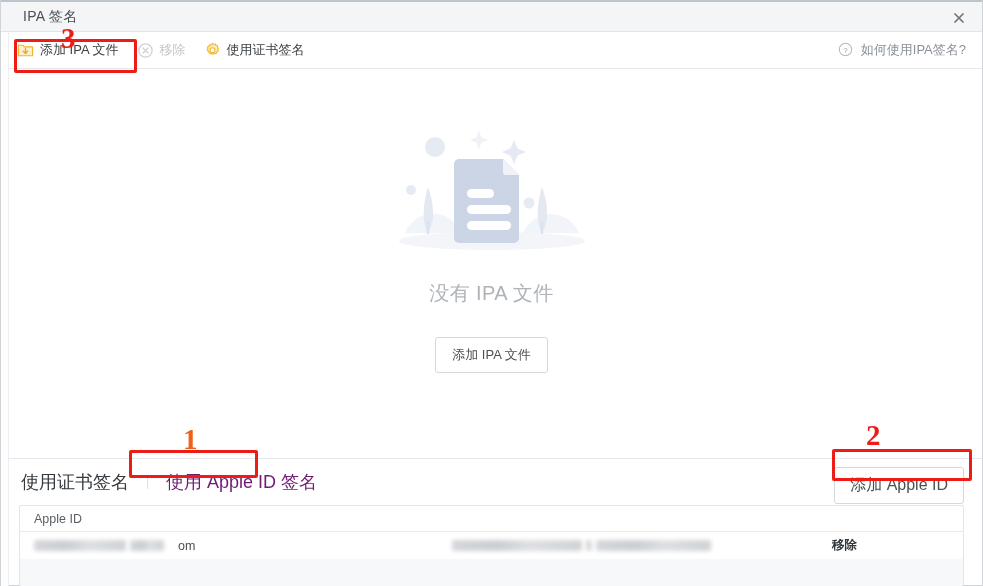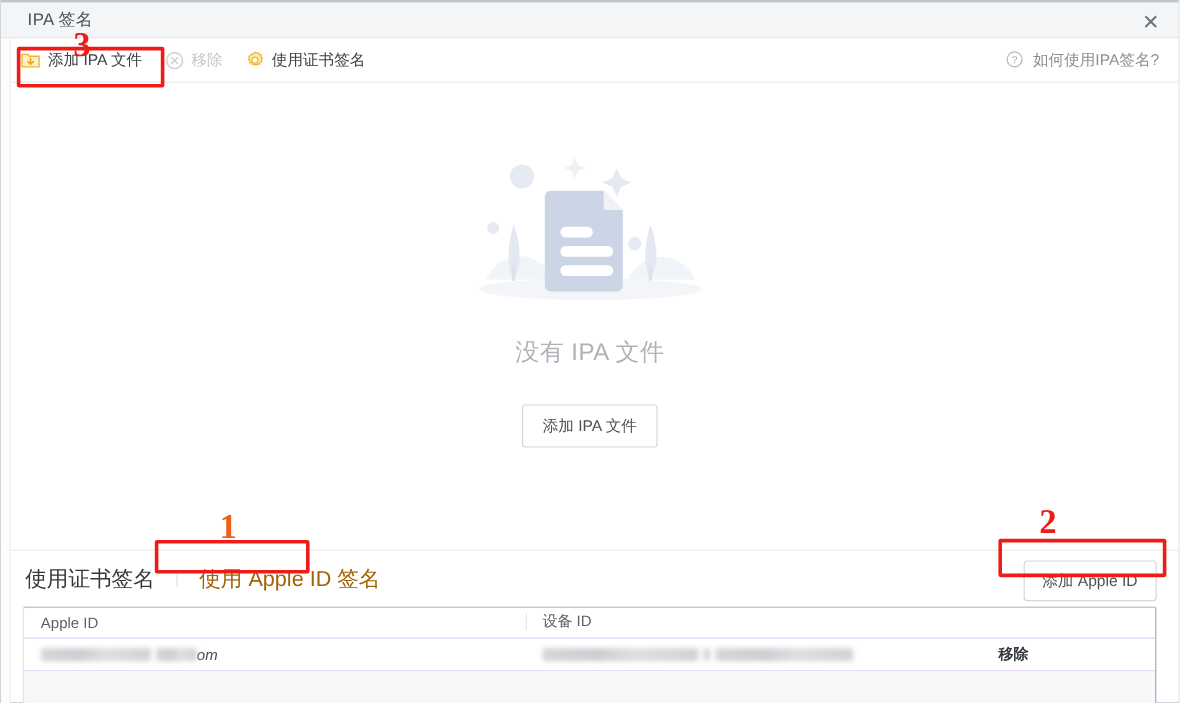--- a/index.html
+++ b/index.html
@@ -121,40 +121,40 @@
     font-size: 18px;
     color: #33383d;
     cursor: pointer;
     padding: 0 2px;
   }
   .tab-sep {
     width: 1px; height: 13px;
     background: #dcdfe3;
     margin: 0 16px;
   }
-  .tab.active { color: #a16207; }
+  .tab.active { color: #701a75; }
   .add-apple-btn {
     position: absolute;
     right: 0; top: 8px;
     padding: 7px 15px;
-    font-size: 13px;
+    font-size: 16px;
     color: #4c5155;
     background: #fff;
     border: 1px solid #d4d8dc;
     border-radius: 3px;
     cursor: pointer;
     font-family: "Liberation Sans", sans-serif;
   }
 
   
   .table {
     border: 1px solid #e3e6e9;
     border-radius: 2px;
     overflow: hidden;
-    background: #6d28d9;
+    background: #c4b5fd;
   }
   .thead {
     display: flex;
     height: 26px;
     align-items: center;
     border-bottom: 1px solid #e8eaec;
     background: #fff;
   }
   .th {
     font-size: 12.5px;
@@ -201,21 +201,21 @@
     border-radius: 2px;
     filter: blur(2.2px);
     vertical-align: middle;
     opacity: .95;
   }
   .redact.r1 { width: 92px; }
   .redact.r2 { width: 34px; }
   .redact.r3 { width: 6px; }
   .redact.r4 { width: 130px; }
   .redact.r5 { width: 115px; }
-  .plaintext { font-size: 12.5px; color: #4a4f55; margin-left: 0; font-style: italic; }
+  .plaintext { font-size: 12.5px; color: #4a4f55; margin-left: 14px; }
 
   
   .anno-box {
     position: absolute;
     border: 3px solid #ee1c17;
     border-radius: 2px;
     pointer-events: none;
     z-index: 30;
   }
   .anno-num {
@@ -339,21 +339,20 @@
       <div class="tab">使用证书签名</div>
       <div class="tab-sep"></div>
       <div class="tab active">使用 Apple ID 签名</div>
 
       <button class="add-apple-btn">添加 Apple ID</button>
     </div>
 
     <div class="table">
       <div class="thead">
         <div class="th col-appleid">Apple ID</div>
-        <div class="th col-deviceid divider">设备 ID</div>
       </div>
 
       <div class="trow">
         <div class="td col-appleid">
           <span class="redact r1"></span>
           <span class="redact r2" style="margin-left:4px"></span>
           <span class="plaintext">om</span>
         </div>
         <div class="td col-deviceid">
           <span class="redact r4"></span>

